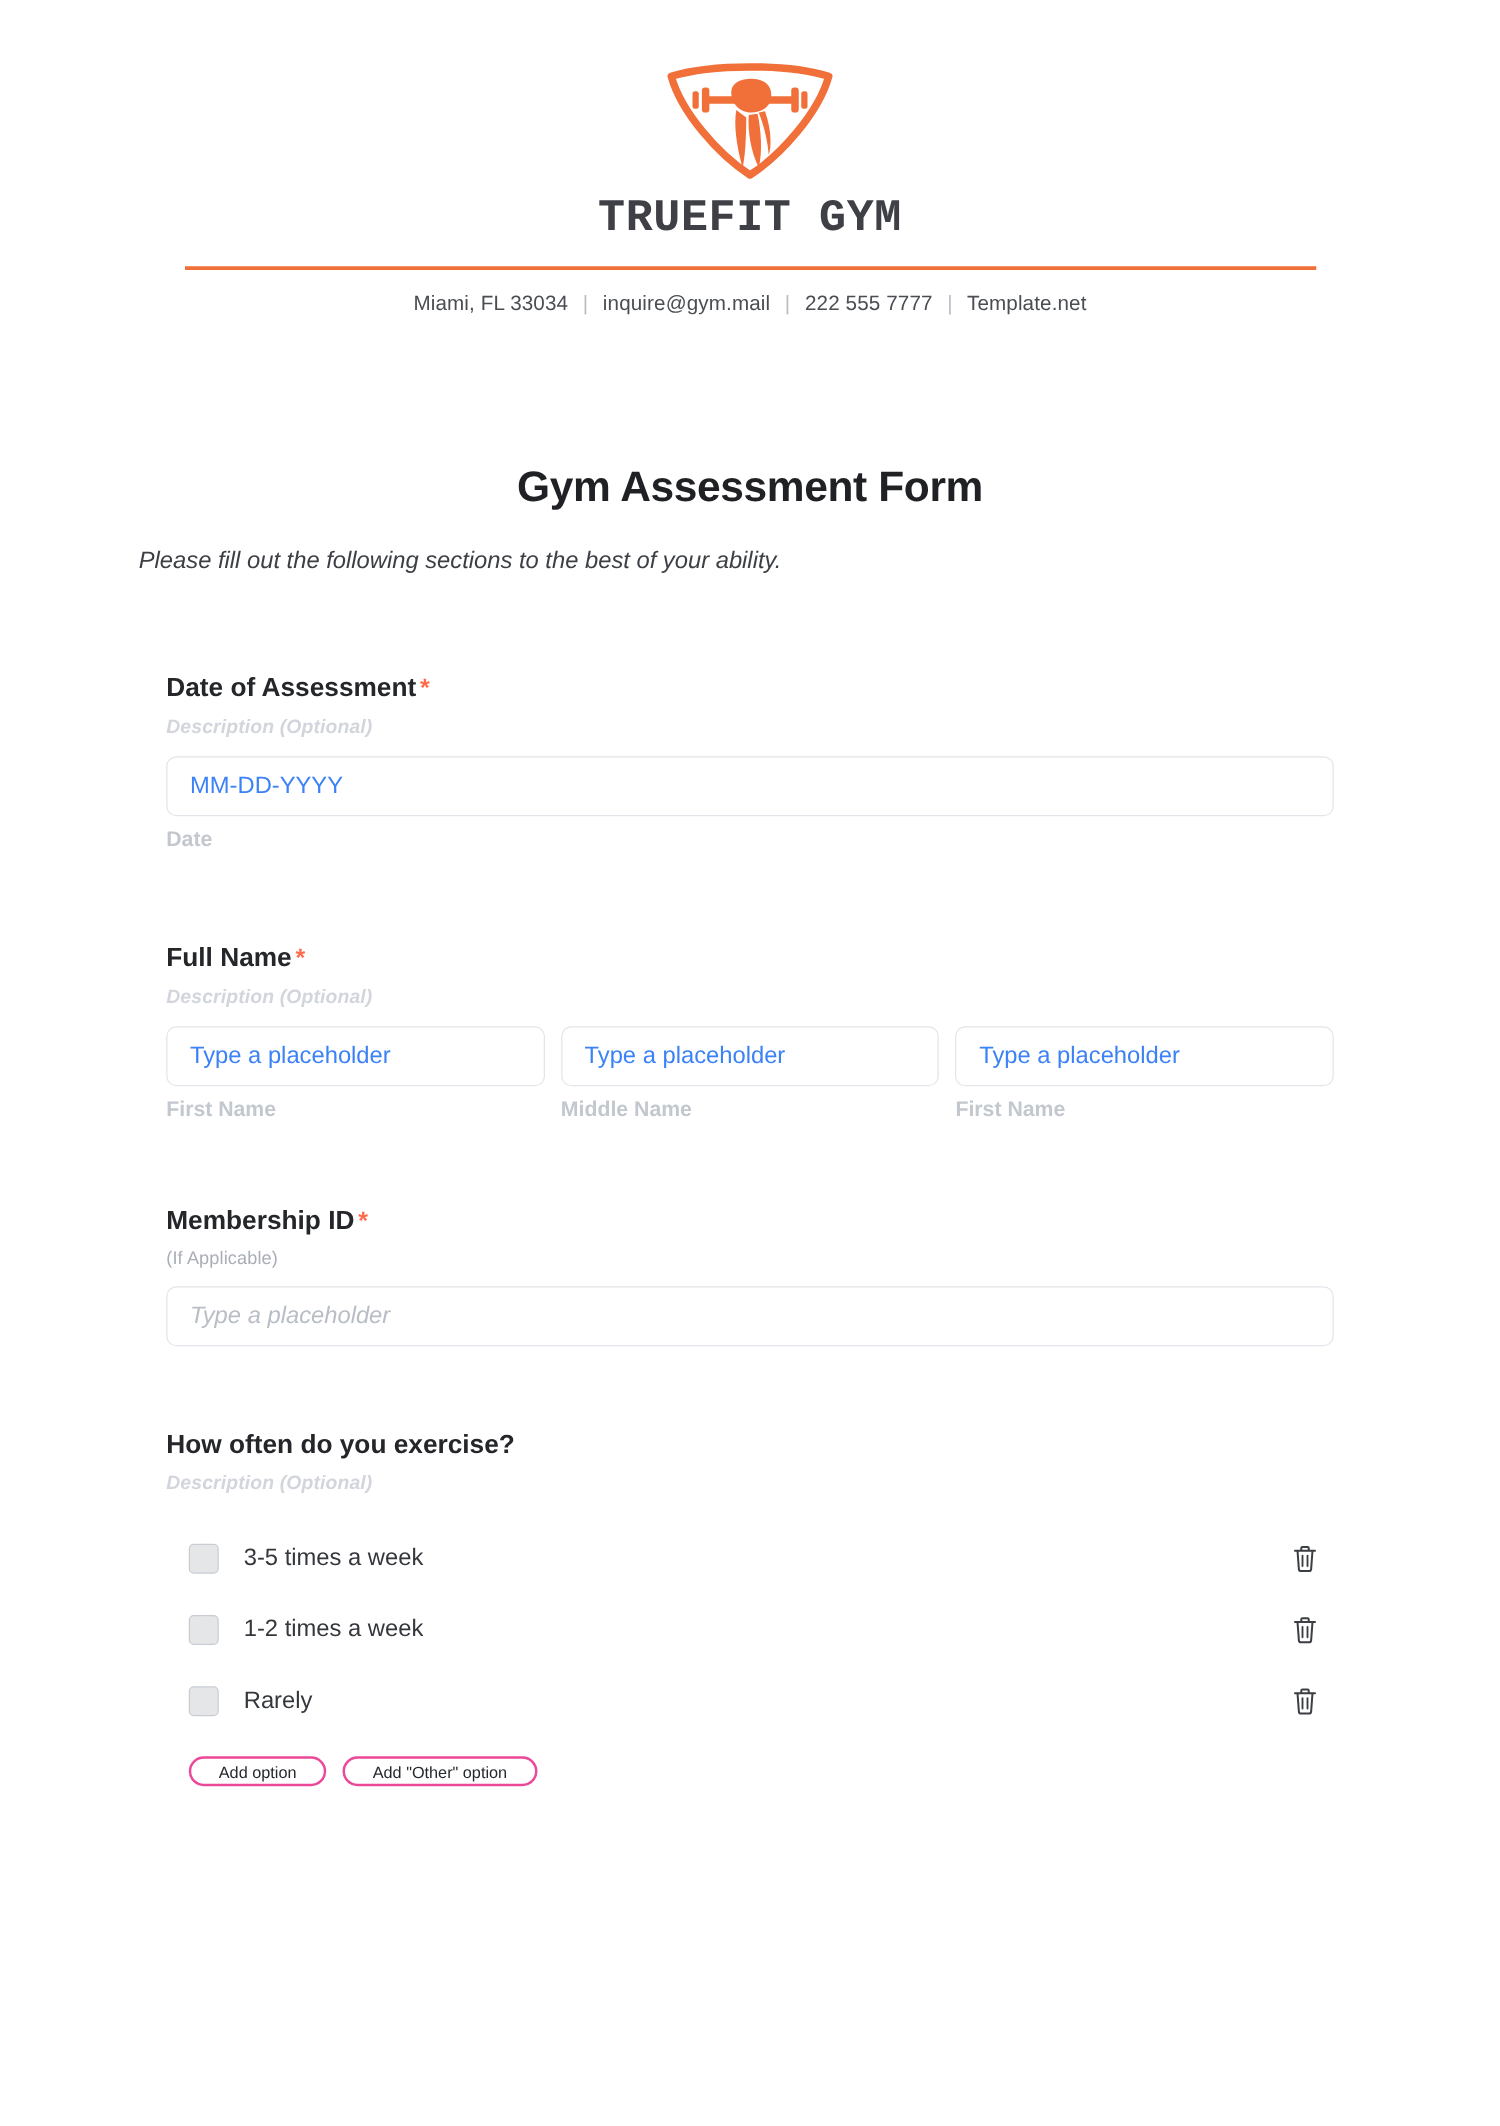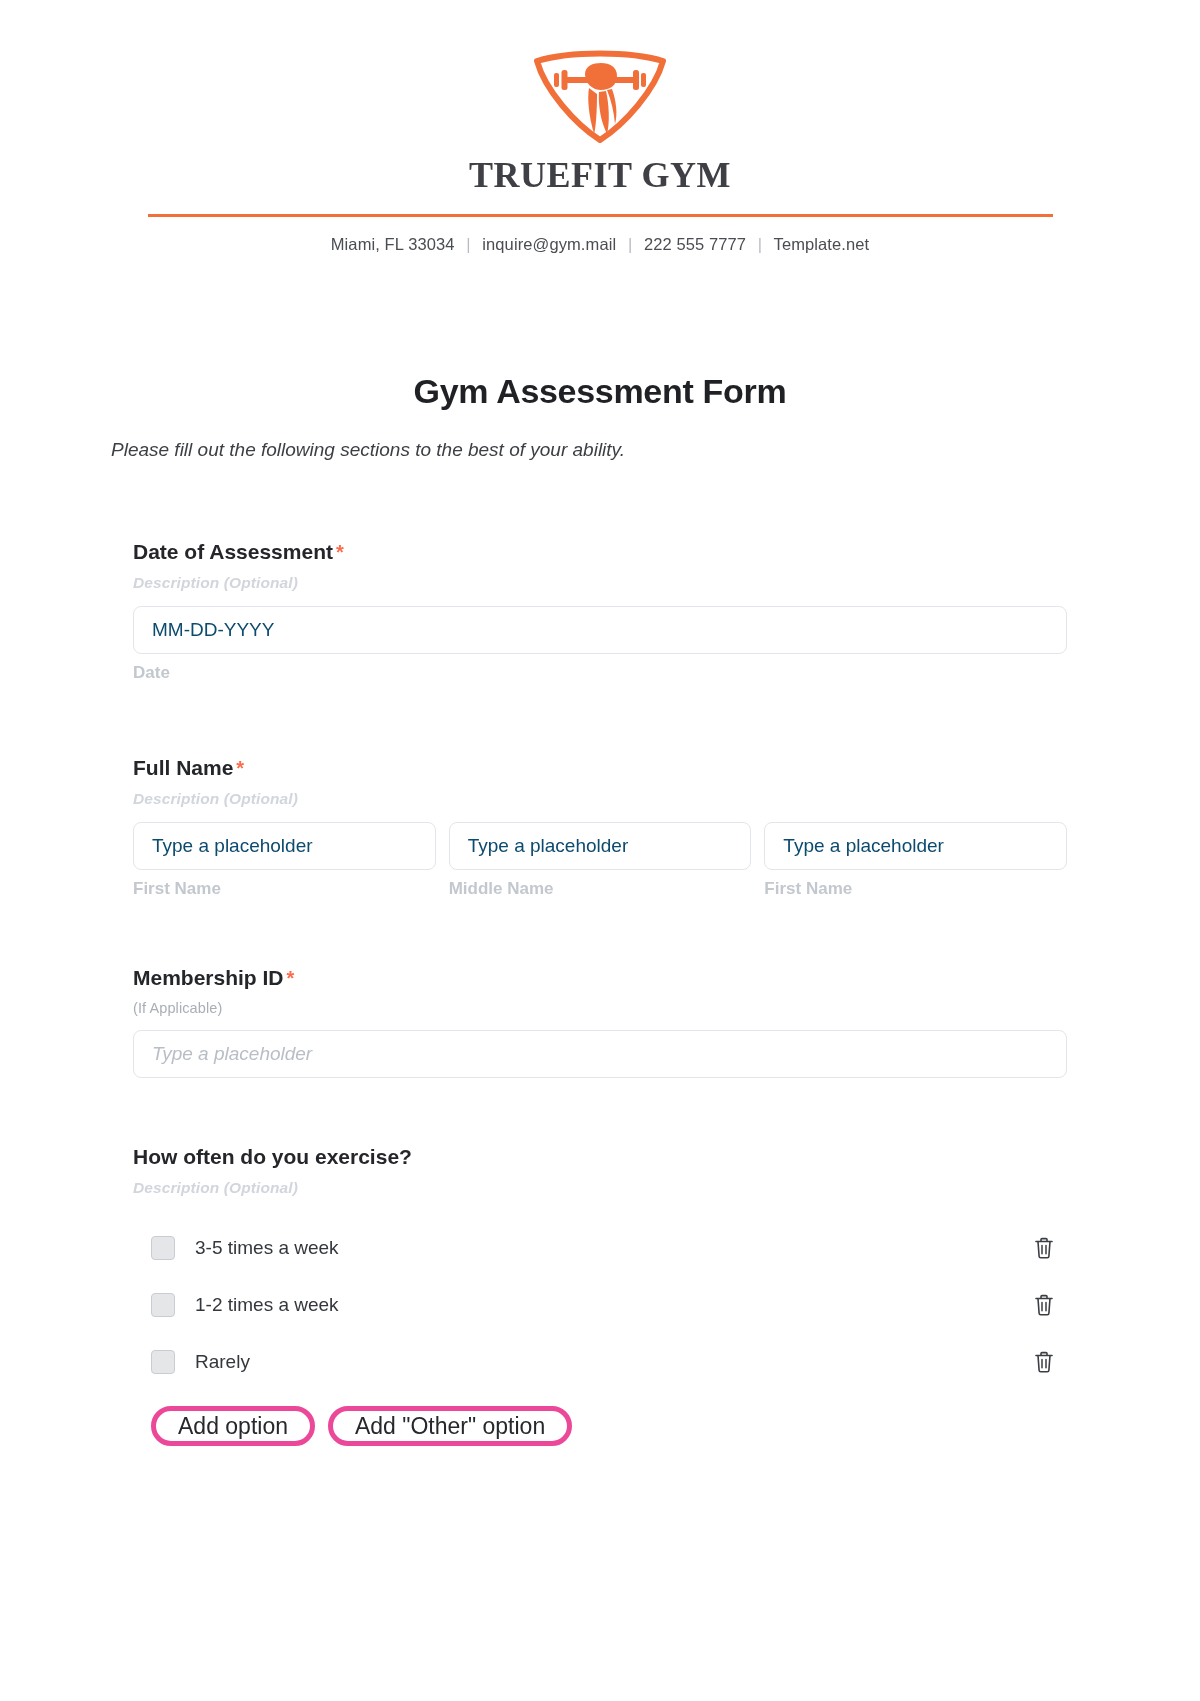--- a/index.html
+++ b/index.html
@@ -35,21 +35,21 @@
     margin: 0 auto;
     width: 170px;
     height: 100px;
   }
   .brand-name {
     margin-top: 10px;
     font-size: 36px;
     font-weight: 700;
     letter-spacing: 0.5px;
     color: #3e4046;
-    font-family: Liberation Serif, serif;
+    font-family: Liberation Mono, monospace;
   }
   .header-rule {
     margin: 18px auto 0 auto;
     width: 905px;
     height: 2.5px;
     background: #f1703a;
   }
   .contact-line {
     margin-top: 18px;
     font-size: 16.5px;
@@ -117,21 +117,21 @@
 
   .text-input {
     margin-top: 14px;
     width: 100%;
     height: 48px;
     border: 1px solid #e2e6ea;
     border-radius: 8px;
     background: #fff;
     padding: 0 18px;
     font-size: 19px;
-    color: #0c4a6e;
+    color: #3b82f6;
     font-family: "Liberation Sans", sans-serif;
     outline: none;
     display: flex;
     align-items: center;
   }
   .text-input.italic-ph {
     font-style: italic;
     color: #b9bec6;
     font-size: 19px;
   }
@@ -188,26 +188,26 @@
     cursor: pointer;
   }
 
   .option-buttons {
     margin-top: 16px;
     margin-left: 18px;
     display: flex;
     gap: 13px;
   }
   .pill-btn {
-    height: 40px;
+    height: 24px;
     padding: 0 22px;
-    border: 5px solid #ec4899;
+    border: 2px solid #ec4899;
     border-radius: 22px;
     background: #fff;
-    font-size: 23px;
+    font-size: 13px;
     color: #25282c;
     font-family: "Liberation Sans", sans-serif;
     display: inline-flex;
     align-items: center;
     cursor: pointer;
   }
 </style>
 </head>
 <body>
 

